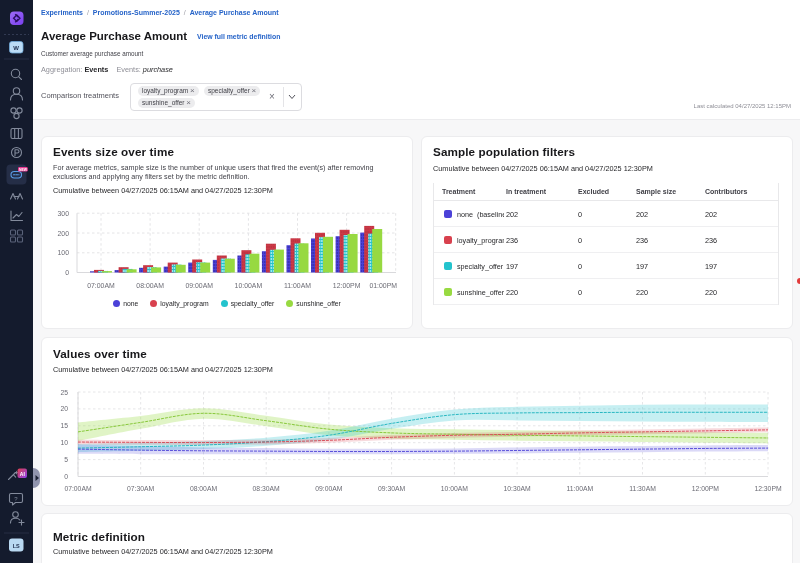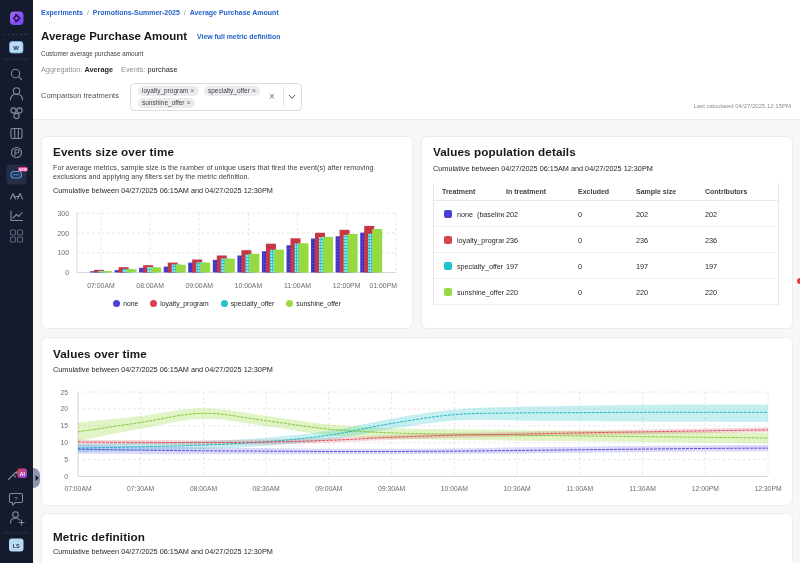--- a/index.html
+++ b/index.html
@@ -13,21 +13,21 @@
 </head>
 <body>
 
 <div class="abs" style="left:33px;top:0;width:767px;height:120px;background:#fff;border-bottom:1px solid #ececee;"></div>
 <div class="abs" style="left:41px;top:9px;font-size:7px;font-weight:bold;">
   <span class="blue">Experiments</span><span style="color:#9a9aa2;font-weight:normal;">&nbsp; / &nbsp;</span><span class="blue">Promotions-Summer-2025</span><span style="color:#9a9aa2;font-weight:normal;">&nbsp; / &nbsp;</span><span class="blue">Average Purchase Amount</span>
 </div>
 <div class="abs" style="left:41px;top:29.5px;font-size:11.5px;font-weight:bold;color:#18181b;">Average Purchase Amount</div>
 <div class="abs" style="left:197px;top:33px;font-size:6.9px;font-weight:bold;"><span class="blue">View full metric definition</span></div>
 <div class="abs" style="left:41px;top:50px;font-size:6.3px;color:#3f3f46;">Customer average purchase amount</div>
-<div class="abs" style="left:41px;top:65px;font-size:7.3px;color:#8e8e96;">Aggregation: <span style="color:#27272a;font-weight:bold;">Average</span> &nbsp;&nbsp;&nbsp;Events: <span style="color:#27272a;">purchase</span></div>
+<div class="abs" style="left:41px;top:65px;font-size:7.3px;color:#8e8e96;">Aggregation: <span style="color:#27272a;font-weight:bold;">Events</span> &nbsp;&nbsp;&nbsp;Events: <span style="color:#27272a;font-style:italic;">purchase</span></div>
 <div class="abs" style="left:41px;top:91px;font-size:7.5px;color:#52525b;">Comparison treatments</div>
 
 <div class="abs" style="left:130px;top:83px;width:172px;height:28px;background:#fff;border:1px solid #dcdce0;border-radius:4px;"></div>
 <div class="abs chip" style="left:138px;top:86px;">loyalty_program <span class="x">×</span></div>
 <div class="abs chip" style="left:204px;top:86px;">specialty_offer <span class="x">×</span></div>
 <div class="abs chip" style="left:138px;top:98px;">sunshine_offer <span class="x">×</span></div>
 <div class="abs" style="left:269px;top:91px;font-size:10px;color:#71717a;">×</div>
 <div class="abs" style="left:283px;top:87px;width:1px;height:20px;background:#e4e4e7;"></div>
 <svg class="abs" style="left:288px;top:94px;" width="8" height="6">
     <path d="M1 1 L4 4.5 L7 1" fill="none" stroke="#52525b" stroke-width="1"></path>
@@ -127,21 +127,21 @@
       <text x="356" y="93" font-size="6.9" fill="#6b6b74" text-anchor="end">01:00PM</text>
     </svg></div>
 <div class="abs" id="barlegend" style="left:41px;top:299.5px;width:372px;display:flex;justify-content:center;gap:12px;font-size:6.8px;color:#27272a;align-items:center;">
     <span style="display:inline-flex;align-items:center;gap:3px;"><span style="width:7px;height:7px;border-radius:50%;background:#4b41d8;display:inline-block;"></span>none</span>
     <span style="display:inline-flex;align-items:center;gap:3px;"><span style="width:7px;height:7px;border-radius:50%;background:#d8414e;display:inline-block;"></span>loyalty_program</span>
     <span style="display:inline-flex;align-items:center;gap:3px;"><span style="width:7px;height:7px;border-radius:50%;background:#23c3cd;display:inline-block;"></span>specialty_offer</span>
     <span style="display:inline-flex;align-items:center;gap:3px;"><span style="width:7px;height:7px;border-radius:50%;background:#98da41;display:inline-block;"></span>sunshine_offer</span>
   </div>
 
 <div class="card" style="left:421px;top:136px;width:372px;height:193px;"></div>
-<div class="abs ctitle" style="left:433px;top:144.5px;">Values population details</div>
+<div class="abs ctitle" style="left:433px;top:144.5px;">Sample population filters</div>
 <div class="abs sub" style="left:433px;top:164px;">Cumulative between 04/27/2025 06:15AM and 04/27/2025 12:30PM</div>
 <div class="abs" id="table" style="left:433px;top:183px;width:346px;height:122px;border:1px solid #e8e8ea;border-top:none;">
     <div style="position:relative;width:100%;height:100%;font-size:7.3px;color:#27272a;">
       <div style="position:absolute;top:0;left:0;right:0;height:18px;border-bottom:1px solid #e8e8ea;">
         <span style="position:absolute;left:8px;top:5px;font-size:7px;font-weight:bold;color:#3f3f46;">Treatment</span>
         <span style="position:absolute;left:72px;top:5px;font-size:7px;font-weight:bold;color:#3f3f46;">In treatment</span>
         <span style="position:absolute;left:144px;top:5px;font-size:7px;font-weight:bold;color:#3f3f46;">Excluded</span>
         <span style="position:absolute;left:202px;top:5px;font-size:7px;font-weight:bold;color:#3f3f46;">Sample size</span>
         <span style="position:absolute;left:271px;top:5px;font-size:7px;font-weight:bold;color:#3f3f46;">Contributors</span>
       </div>

